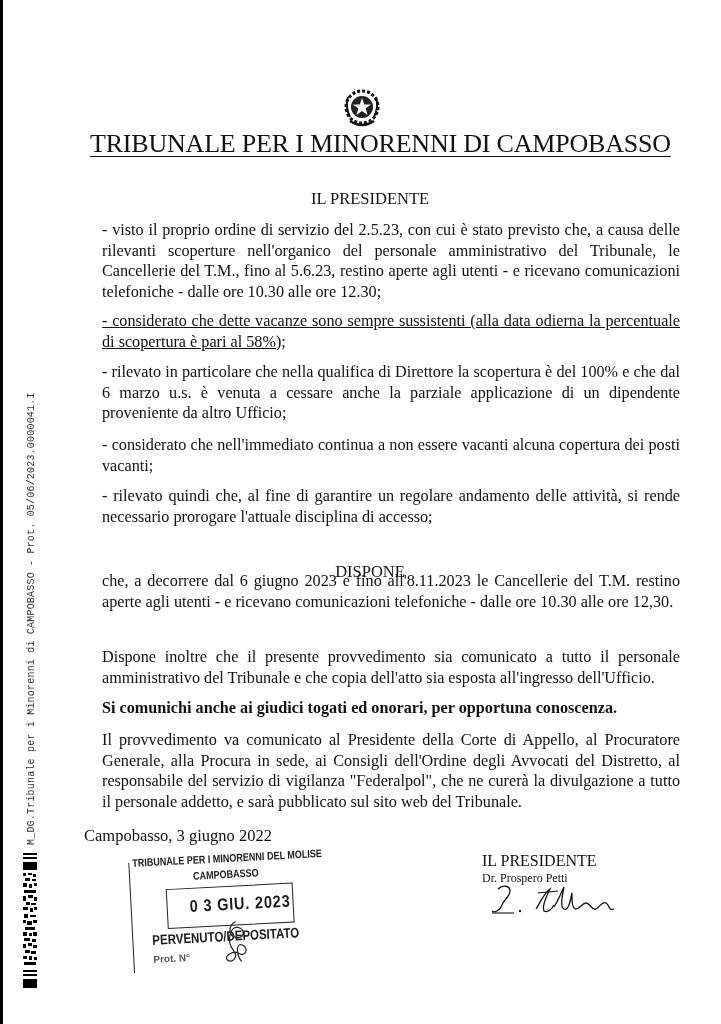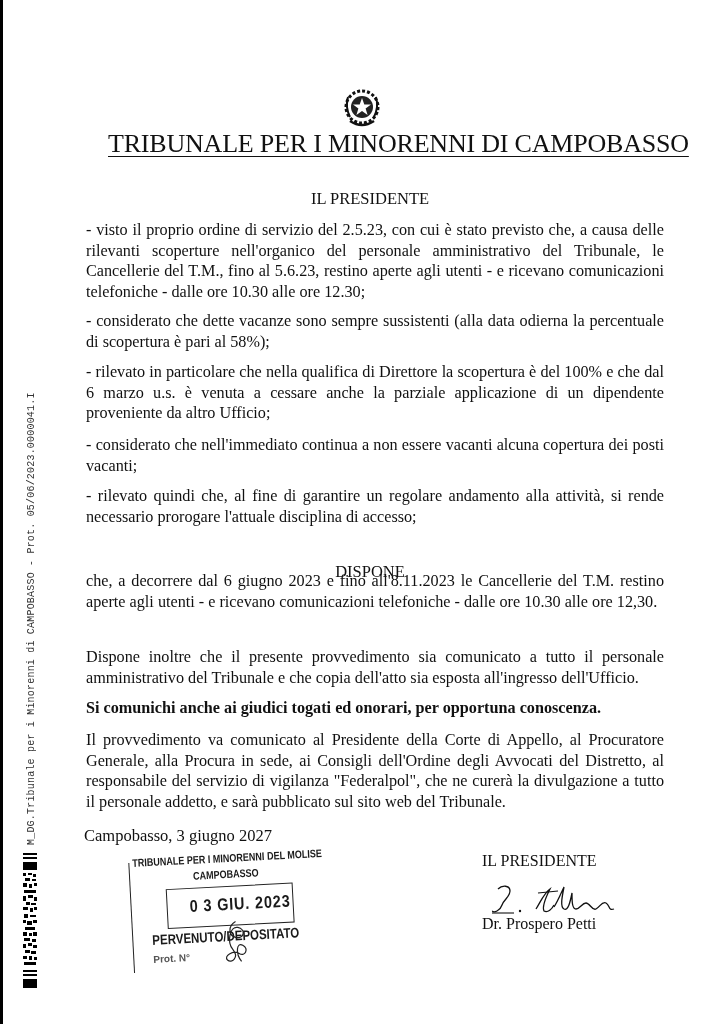--- a/index.html
+++ b/index.html
@@ -54,32 +54,31 @@
       left: 90px;
       top: 129px;
       width: 555px;
       text-align: center;
       font-size: 26px;
       text-decoration: underline;
       text-decoration-thickness: 1px;
       text-underline-offset: 4px;
       letter-spacing: -0.2px;
       white-space: nowrap;
-      margin-left: 18px;
     }
     .heading {
       position: absolute;
       left: 80px;
       width: 580px;
       text-align: center;
       font-size: 16.5px;
     }
     .para {
       position: absolute;
-      left: 86px;
+      left: 102px;
       width: 578px;
       font-size: 16.2px;
       line-height: 20.5px;
       text-align: justify;
     }
     .city-date {
       position: absolute;
       left: 84px;
       top: 826px;
       font-size: 16.5px;
@@ -170,22 +169,21 @@
     .sign-title {
       position: absolute;
       left: 482px;
       top: 852px;
       font-size: 16px;
     }
     .sign-name {
       position: absolute;
       left: 482px;
       top: 871px;
-      font-size: 16px;
-      margin-top: 44px;
+      font-size: 12px;
     }
     .signature {
       position: absolute;
       left: 492px;
       top: 883px;
       width: 130px;
       height: 36px;
     }
   </style>
 </head>
@@ -250,33 +248,33 @@
   <path d="M8 34 Q20 42 32 34" fill="none" stroke="#111" stroke-width="2.5"></path>
   <path d="M6 10 Q3 20 8 30" fill="none" stroke="#111" stroke-width="2"></path>
   <path d="M34 10 Q37 20 32 30" fill="none" stroke="#111" stroke-width="2"></path>
 </svg>
 
 <div class="title">TRIBUNALE PER I MINORENNI DI CAMPOBASSO</div>
 
 <div class="heading" style="top:189px;">IL PRESIDENTE</div>
 
 <div class="para" style="top:220px;">- visto il proprio ordine di servizio del 2.5.23, con cui è stato previsto che, a causa delle rilevanti scoperture nell'organico del personale amministrativo del Tribunale, le Cancellerie del T.M., fino al 5.6.23, restino aperte agli utenti - e ricevano comunicazioni telefoniche - dalle ore 10.30 alle ore 12.30;</div>
-<div class="para" style="top:311px;">- considerato che dette vacanze sono sempre sussistenti (alla data odierna la percentuale di scopertura è pari al 58%);</div>
+<div class="para" style="top:311px;text-decoration:underline;">- considerato che dette vacanze sono sempre sussistenti (alla data odierna la percentuale di scopertura è pari al 58%);</div>
 <div class="para" style="top:362px;">- rilevato in particolare che nella qualifica di Direttore la scopertura è del 100% e che dal 6 marzo u.s. è venuta a cessare anche la parziale applicazione di un dipendente proveniente da altro Ufficio;</div>
 <div class="para" style="top:435px;">- considerato che nell'immediato continua a non essere vacanti alcuna copertura dei posti vacanti;</div>
-<div class="para" style="top:486px;">- rilevato quindi che, al fine di garantire un regolare andamento alla attività, si rende necessario prorogare l'attuale disciplina di accesso;</div>
+<div class="para" style="top:486px;">- rilevato quindi che, al fine di garantire un regolare andamento delle attività, si rende necessario prorogare l'attuale disciplina di accesso;</div>
 
 <div class="heading" style="top:540px;margin-top:22px;">DISPONE</div>
 
 <div class="para" style="top:571px;">che, a decorrere dal 6 giugno 2023 e fino all'8.11.2023 le Cancellerie del T.M. restino aperte agli utenti - e ricevano comunicazioni telefoniche - dalle ore 10.30 alle ore 12,30.</div>
 <div class="para" style="top:647px;">Dispone inoltre che il presente provvedimento sia comunicato a tutto il personale amministrativo del Tribunale e che copia dell'atto sia esposta all'ingresso dell'Ufficio.</div>
 <div class="para" style="top:698px;font-weight:bold;">Si comunichi anche ai giudici togati ed onorari, per opportuna conoscenza.</div>
 <div class="para" style="top:730px;">Il provvedimento va comunicato al Presidente della Corte di Appello, al Procuratore Generale, alla Procura in sede, ai Consigli dell'Ordine degli Avvocati del Distretto, al responsabile del servizio di vigilanza "Federalpol", che ne curerà la divulgazione a tutto il personale addetto, e sarà pubblicato sul sito web del Tribunale.</div>
 
-<div class="city-date">Campobasso, 3 giugno 2027</div>
+<div class="city-date">Campobasso, 3 giugno 2022</div>
 
 <div class="stamp">
   <div class="stamp-frame-left"></div>
   <div class="stamp-line1">TRIBUNALE PER I MINORENNI DEL MOLISE</div>
   <div class="stamp-line2">CAMPOBASSO</div>
   <div class="stamp-datebox">
     <div class="stamp-date">0 3 GIU. 2023</div>
   </div>
   <div class="stamp-line3">PERVENUTO/DEPOSITATO</div>
   <div class="stamp-line4">Prot. N°</div>

